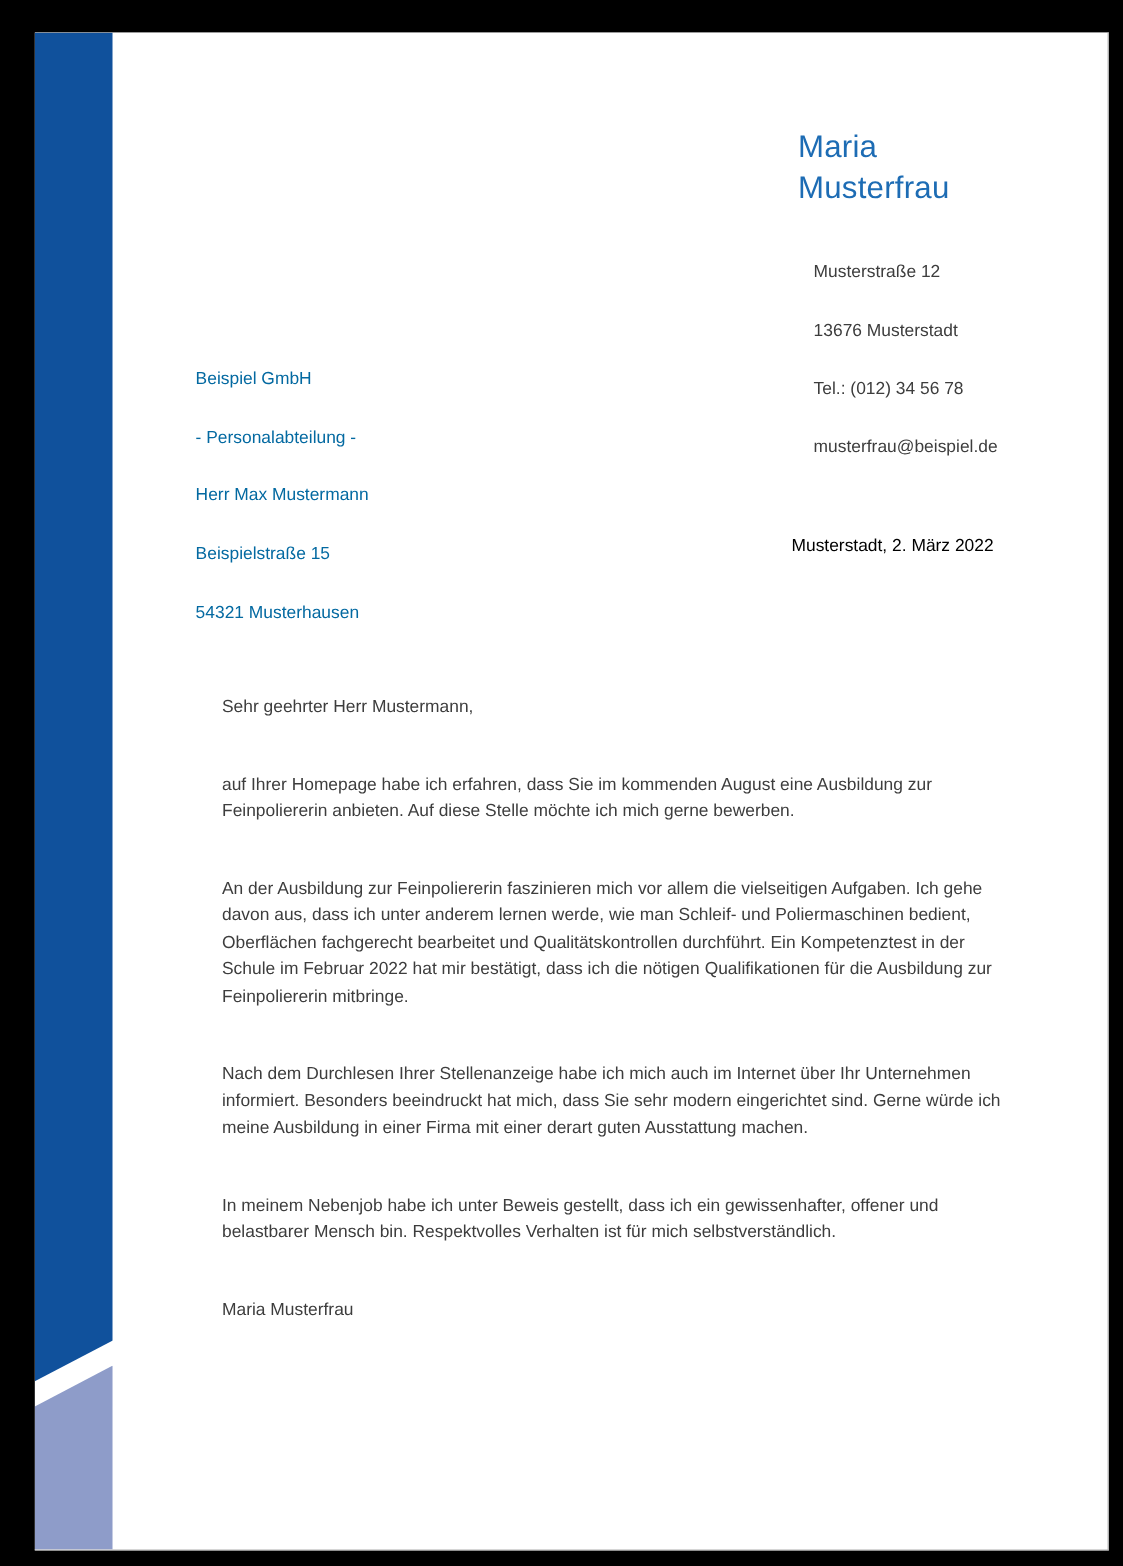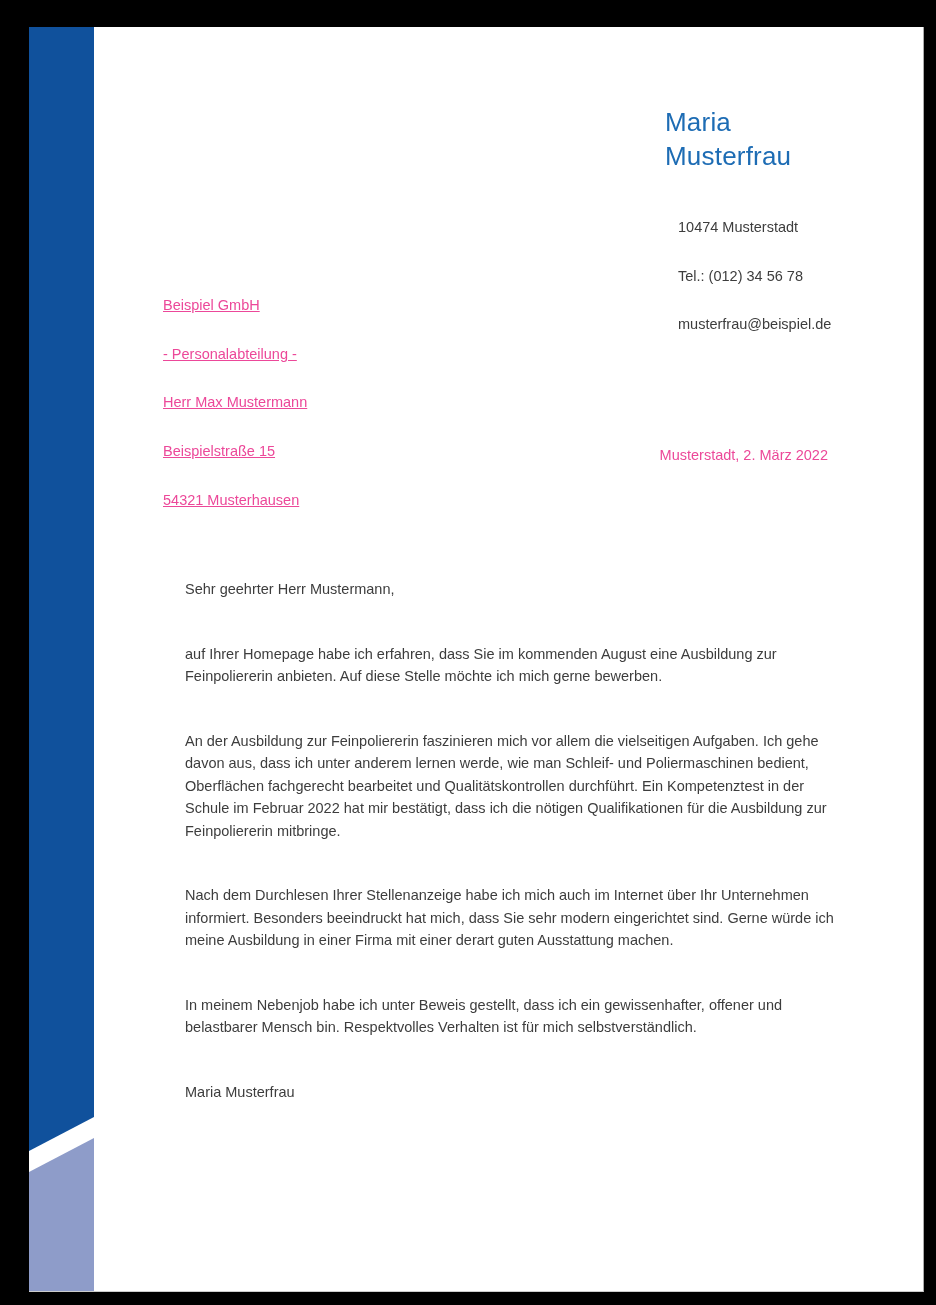--- a/index.html
+++ b/index.html
@@ -54,35 +54,34 @@
   }
   .sender-address {
     margin-top: 4px;
     font-size: 14.5px;
     line-height: 22.7px;
     color: #3d3d3d;
   }
   
   .recipient {
     position: absolute;
-    left: 108px; top: 241px;
+    left: 108px; top: 252px;
     width: 320px;
     font-size: 14.5px;
     line-height: 22.7px;
-    color: #ec4899;
-    text-decoration: underline;
+    color: #0369a1;
   }
   
   .dateline {
     position: absolute;
     left: 108px; top: 407px;
     width: 704px;
     text-align: right;
     font-size: 14.5px;
-    color: #ec4899;
+    color: #000000;
   }
   
   .subject {
     position: absolute;
     left: 108px; top: 467px;
     width: 704px;
     font-size: 15.5px;
     font-weight: bold;
     color: #1f1f1f;
   }
@@ -106,21 +105,22 @@
 <div class="page">
 
   <div class="sidebar">
     <div class="sidebar-dark"></div>
     <div class="sidebar-light"></div>
   </div>
 
   <div class="sender">
     <div class="sender-name">Maria Musterfrau</div>
     <div class="sender-address">
-      <div>10474 Musterstadt</div>
+      <div>Musterstraße 12</div>
+      <div>13676 Musterstadt</div>
       <div>Tel.: (012) 34 56 78</div>
       <div>musterfrau@beispiel.de</div>
     </div>
   </div>
 
   <div class="recipient">
     <div>Beispiel GmbH</div>
     <div>- Personalabteilung -</div>
     <div>Herr Max Mustermann</div>
     <div>Beispielstraße 15</div>

